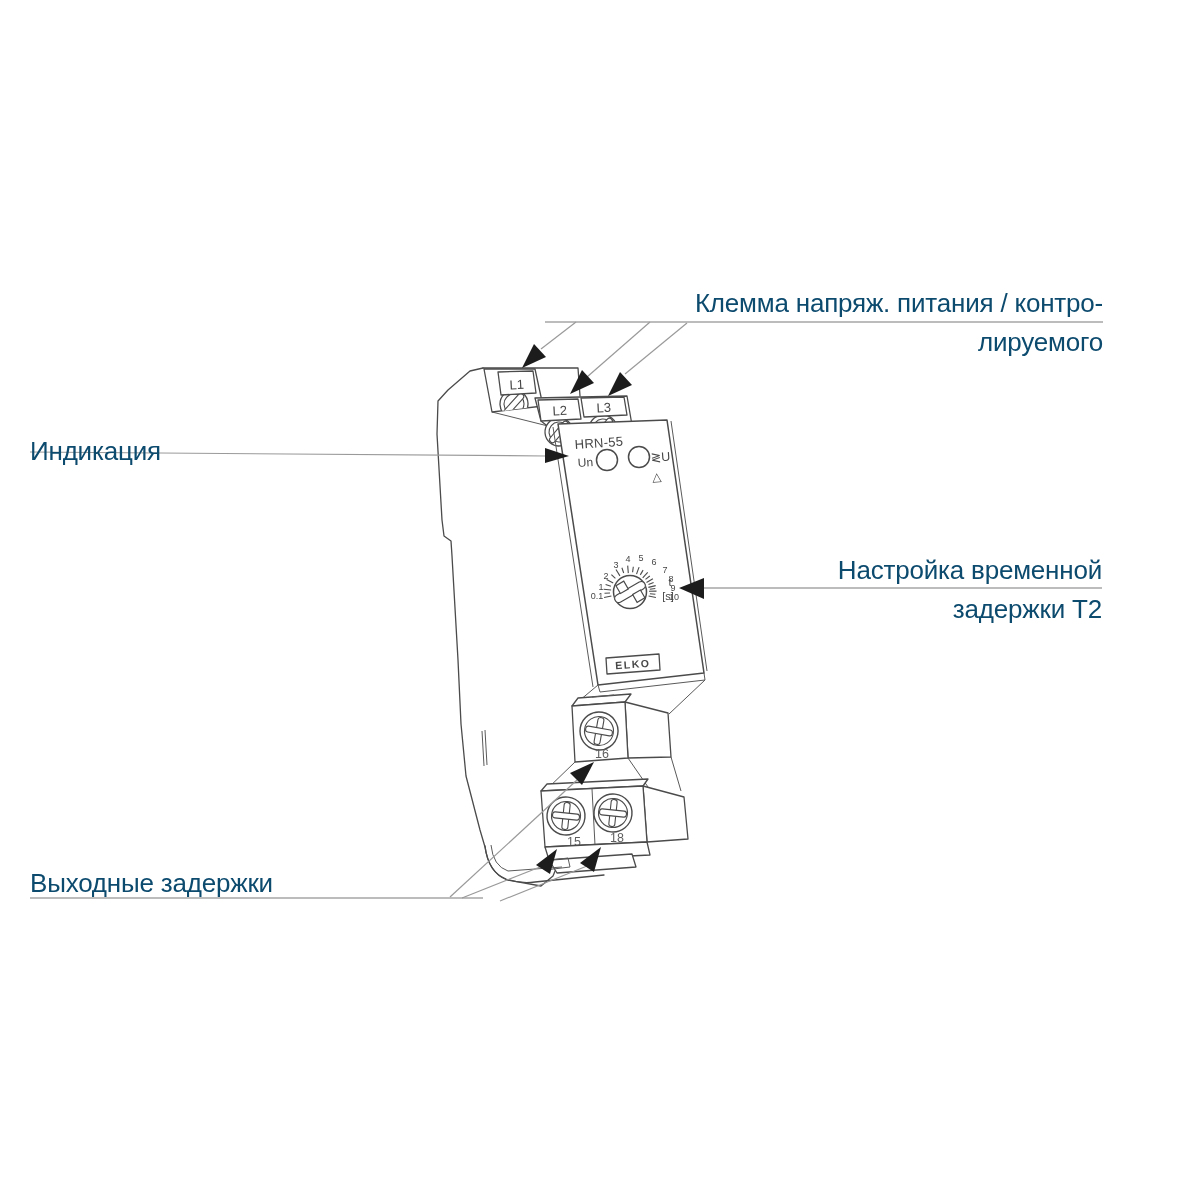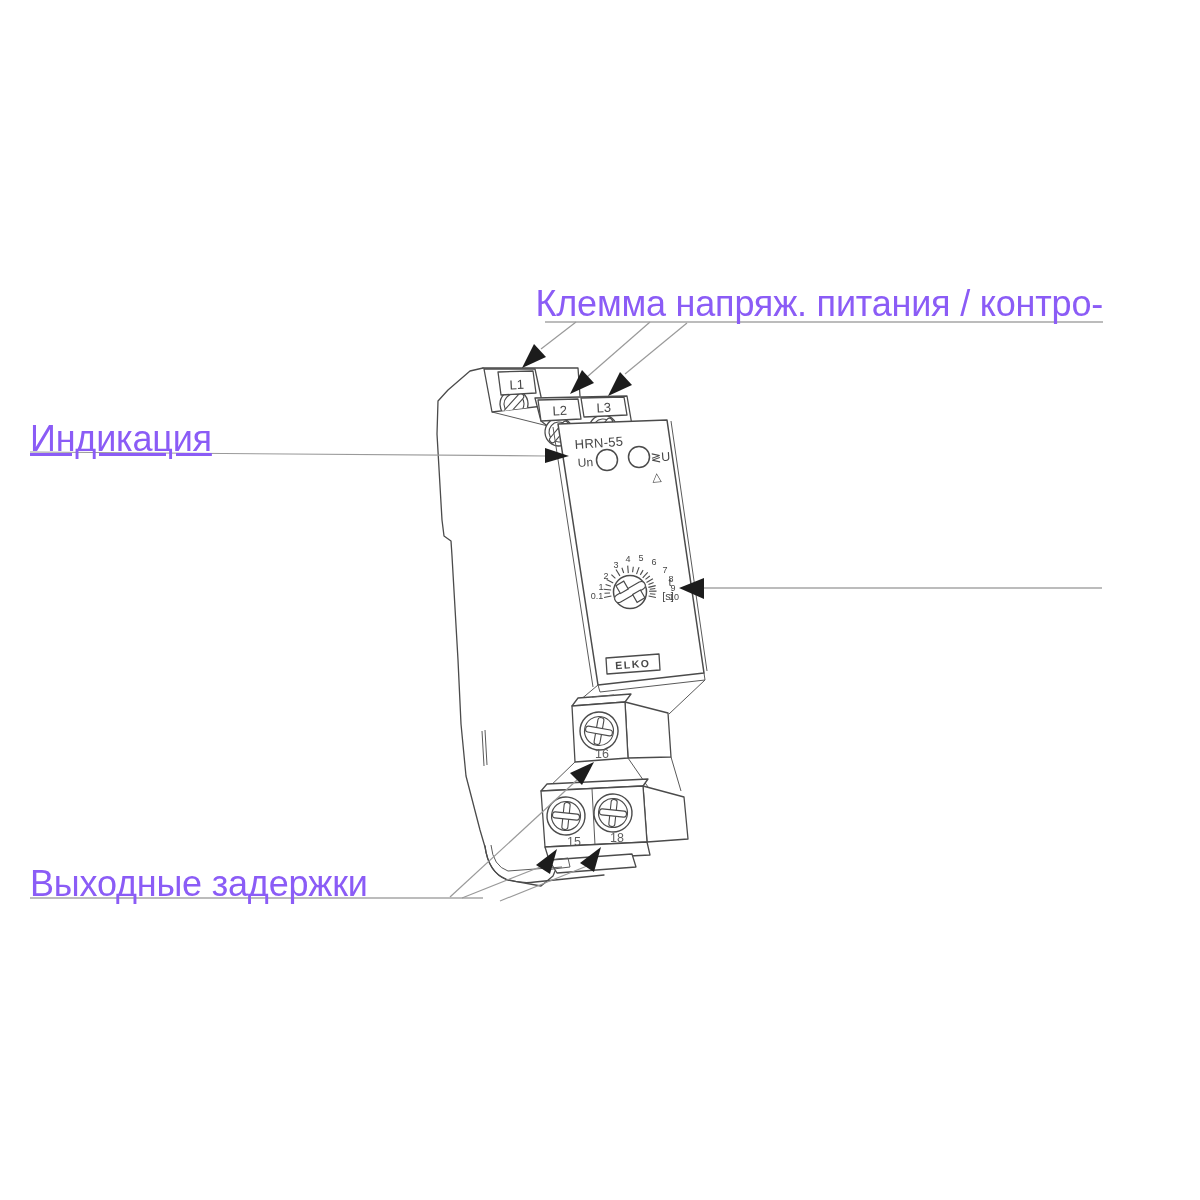--- a/index.html
+++ b/index.html
@@ -1,19 +1,19 @@
 <!DOCTYPE html>
 <html><head>
 <meta charset="utf-8">
 <style>
   html,body{margin:0;padding:0;background:#ffffff;}
   #canvas{position:relative;width:1200px;height:1200px;background:#ffffff;overflow:hidden;
           font-family:"Liberation Sans","DejaVu Sans",sans-serif;}
   #diagram{position:absolute;left:0;top:0;}
-  .callout{position:absolute;font-size:36px;color:#8b5cf6;letter-spacing:-0.2px;line-height:39px;white-space:nowrap;}
+  .callout{position:absolute;font-size:26px;color:#0c4a6e;letter-spacing:-0.2px;line-height:39px;white-space:nowrap;}
   .cr{text-align:right;}
   
   .ln{stroke:#4b4b4b;stroke-width:1.3;fill:none;stroke-linejoin:round;stroke-linecap:round;}
   .fw{stroke:#4b4b4b;stroke-width:1.3;fill:#ffffff;stroke-linejoin:round;}
   .thin{stroke:#5a5a5a;stroke-width:1;fill:none;}
   .leader{stroke:#9a9a9a;stroke-width:1.2;fill:none;}
   .under{stroke:#bcbcbc;stroke-width:2;fill:none;}
   .arrow{fill:#1c1c1c;stroke:none;}
   text.t{fill:#474747;}
   text.tl{fill:#5f5f5f;}
@@ -212,20 +212,25 @@
     <polygon class="arrow" points="569,456 545,448 545,463"></polygon>
     <polygon class="arrow" points="679,588 704,578 704,599"></polygon>
     <polygon class="arrow" points="594,762 582,785 570,773"></polygon>
     <polygon class="arrow" points="557,849 550,874 536,865"></polygon>
     <polygon class="arrow" points="601,847 594,872 580,863"></polygon>
   </g>
 </svg>
 
 <div class="callout cr" style="right:97px;top:284px;">
   <div>Клемма напряж. питания / контро-</div>
+  <div>лируемого</div>
 </div>
 
-<div class="callout" style="left:30px;top:419px;text-decoration:underline;">Индикация</div>
-
+<div class="callout" style="left:30px;top:432px;">Индикация</div>
+
+<div class="callout cr" style="right:98px;top:551px;">
+  <div>Настройка временной</div>
+  <div>задержки Т2</div>
+</div>
 
 <div class="callout" style="left:30px;top:864px;">Выходные задержки</div>
 
 </div>
 
 </body></html>

